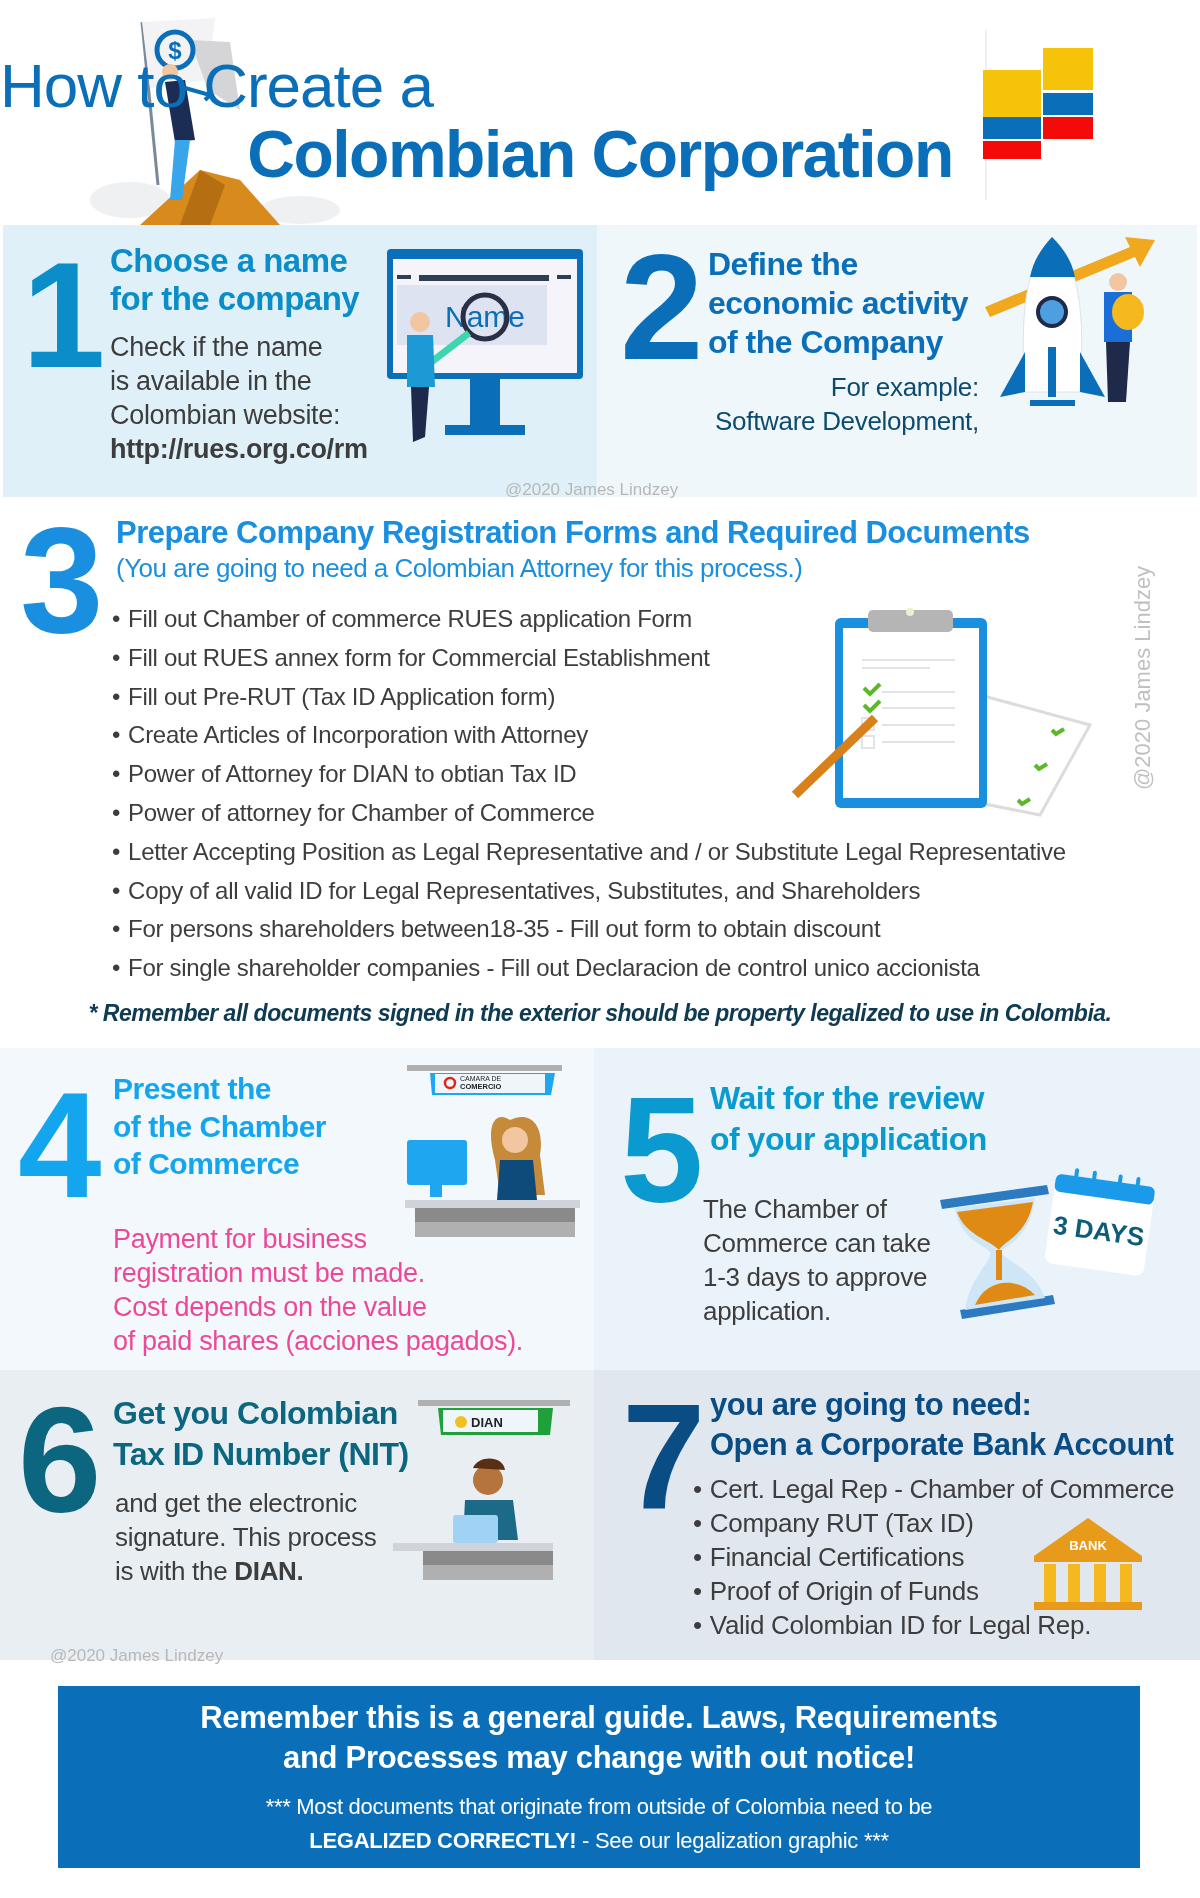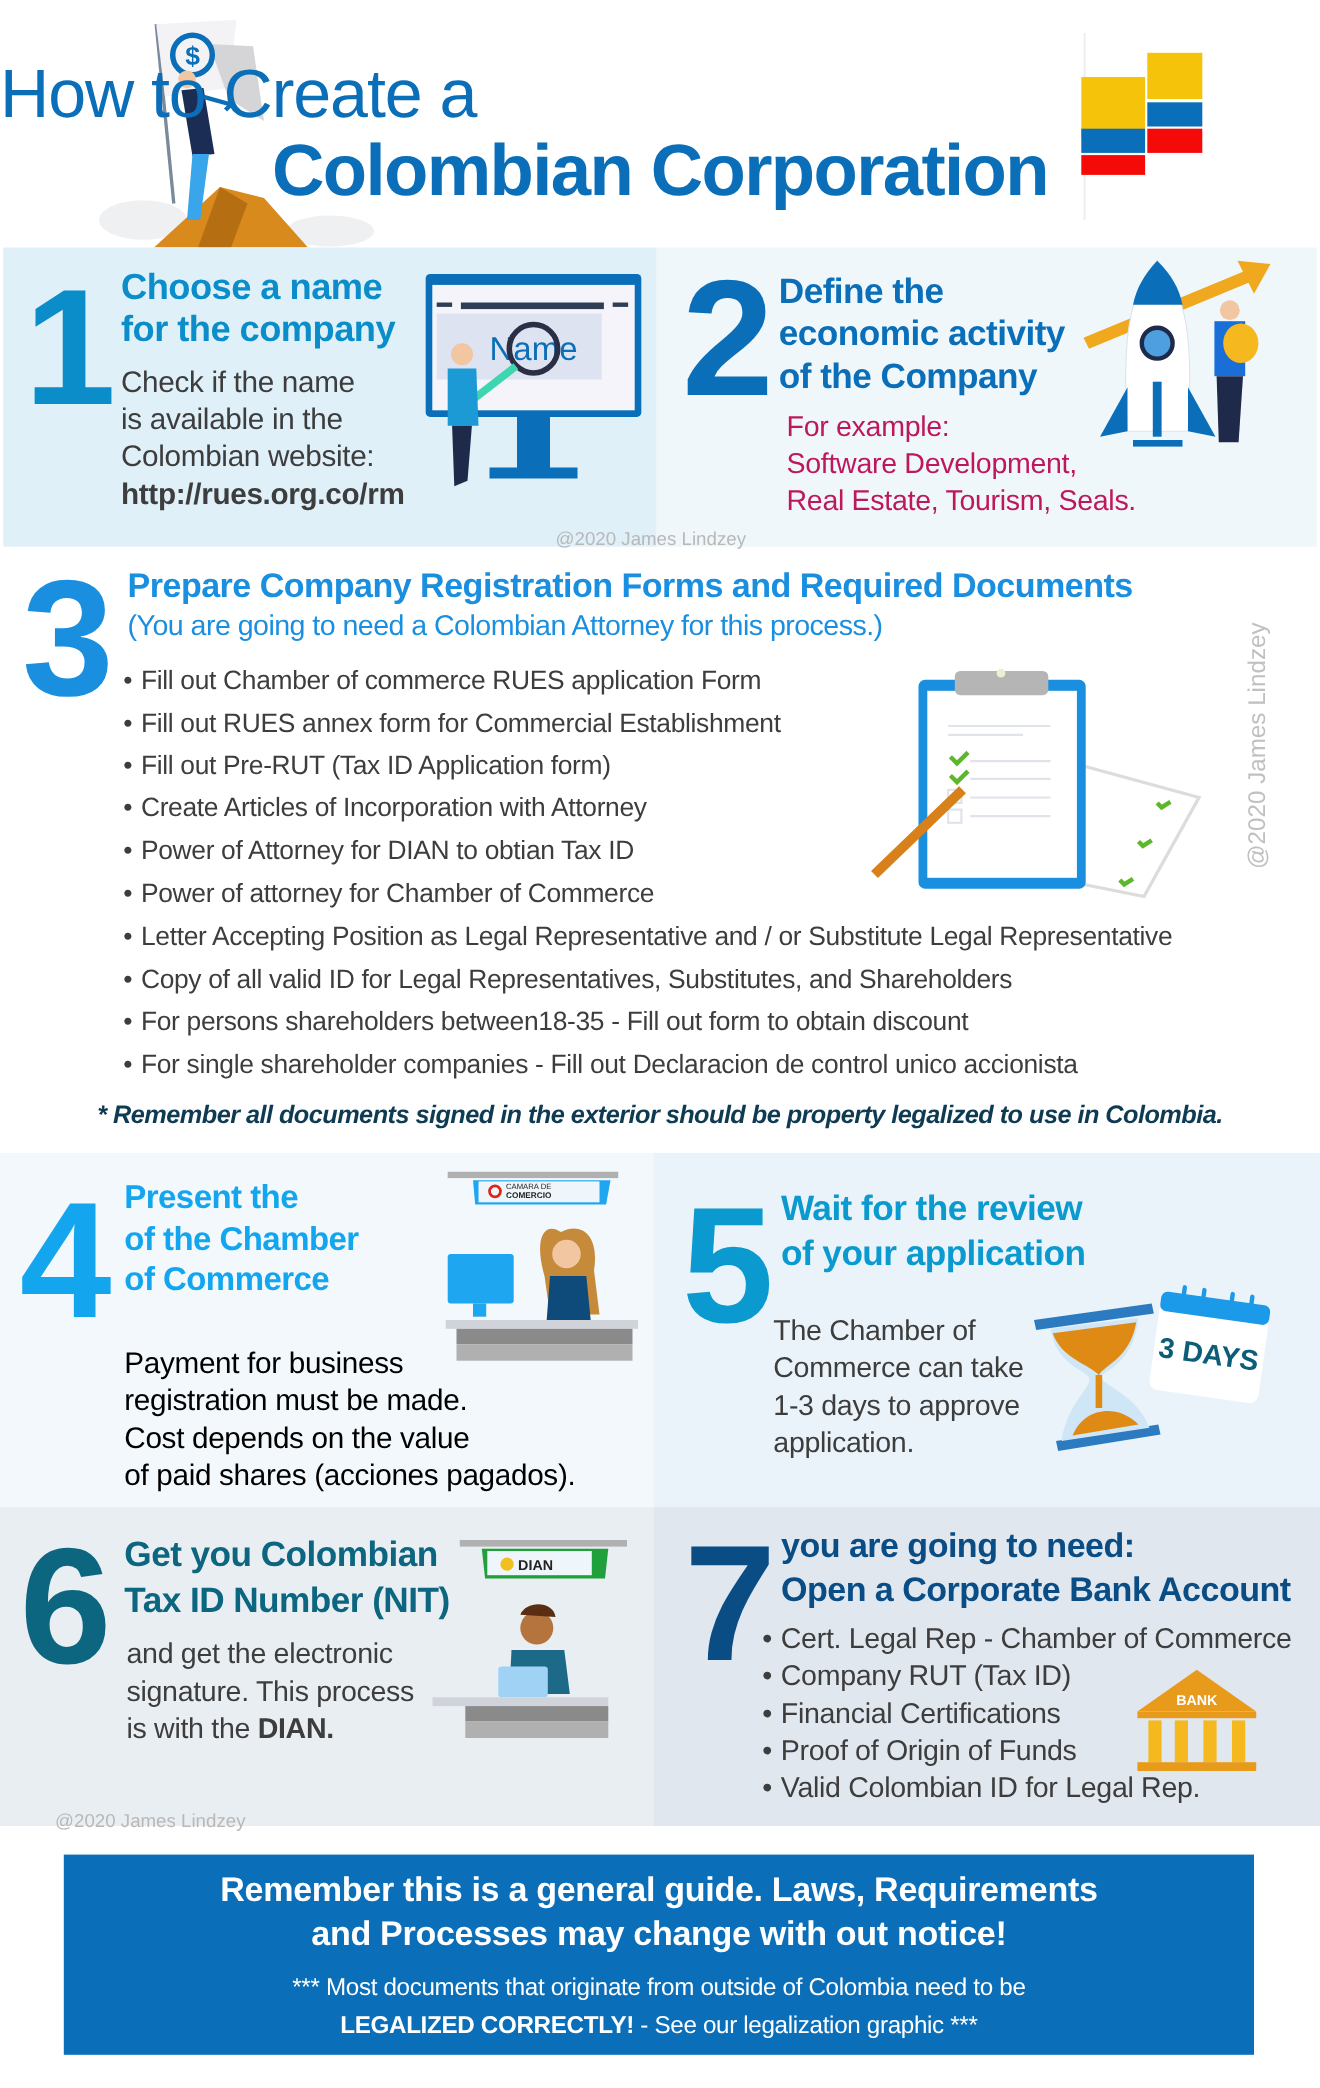--- a/index.html
+++ b/index.html
@@ -19,41 +19,41 @@
   .s2 { left: 597px; top: 225px; width: 600px; height: 272px; background: #f0f7fb; }
   .bignum { font-weight: bold; line-height: 1; }
   .n1 { left: 22px; top: 240px; font-size: 150px; color: #0a8dc8; font-family: "Liberation Sans", sans-serif; }
   .h1t { left: 110px; top: 242px; font-size: 33px; font-weight: bold; color: #0a8dc8; line-height: 38px; letter-spacing: -0.5px; }
   .p1 { left: 110px; top: 330px; font-size: 27px; color: #3d3d3d; line-height: 34px; letter-spacing: -0.3px; }
   .p1 .url { font-weight: bold; }
   .monitor { left: 385px; top: 247px; width: 200px; height: 200px; }
 
   .n2 { left: 620px; top: 232px; font-size: 150px; color: #0a6fb8; }
   .h2t { left: 708px; top: 245px; font-size: 32px; font-weight: bold; color: #0a6fb8; line-height: 39px; letter-spacing: -0.5px; }
-  .p2 { left: 715px; top: 370px; font-size: 26px; color: #be185d; line-height: 34px; letter-spacing: -0.3px; }
+  .p2 { left: 715px; top: 370px; font-size: 26px; color: #0c4a6e; line-height: 34px; letter-spacing: -0.3px; text-align: right; }
   .rocket { left: 980px; top: 232px; width: 180px; height: 190px; }
   .wm1 { left: 505px; top: 480px; font-size: 17px; color: #b8b8b8; }
 
   
   .n3 { left: 20px; top: 505px; font-size: 150px; color: #1a8fe0; }
   .h3t { left: 116px; top: 515px; font-size: 31px; font-weight: bold; color: #1a8fe0; letter-spacing: -0.5px; }
   .h3s { left: 116px; top: 553px; font-size: 26px; color: #1a8fe0; letter-spacing: -0.5px; }
   .list3 { left: 112px; top: 602px; font-size: 24px; color: #3d3d3d; list-style: none; }
   .list3 li { height: 38.8px; line-height: 34px; white-space: nowrap; letter-spacing: -0.3px; }
   .list3 li::before { content: "•"; margin-right: 8px; }
   .clipboard { left: 790px; top: 600px; width: 320px; height: 220px; }
   .wm3 { left: 1130px; top: 790px; font-size: 22px; color: #c0c0c0; transform: rotate(-90deg); transform-origin: left top; white-space: nowrap; }
   .note3 { left: 0; width: 1200px; top: 1000px; text-align: center; font-size: 23px; font-style: italic; font-weight: bold; color: #0e3a52; letter-spacing: -0.5px; }
 
   
   .s4 { left: 0; top: 1048px; width: 594px; height: 322px; background: #f2f8fc; }
   .s5 { left: 594px; top: 1048px; width: 606px; height: 322px; background: #eaf3f9; }
   .n4 { left: 18px; top: 1070px; font-size: 150px; color: #13a6ef; }
   .h4t { left: 113px; top: 1070px; font-size: 30px; font-weight: bold; color: #13a6ef; line-height: 37.5px; letter-spacing: -0.5px; }
-  .p4 { left: 113px; top: 1222px; font-size: 27px; color: #000000; line-height: 34px; letter-spacing: -0.3px; }
+  .p4 { left: 113px; top: 1222px; font-size: 27px; color: #ec4899; line-height: 34px; letter-spacing: -0.3px; }
   .desk4 { left: 405px; top: 1065px; width: 175px; height: 190px; }
 
   .n5 { left: 620px; top: 1075px; font-size: 150px; color: #0a9ad0; }
   .h5t { left: 710px; top: 1078px; font-size: 32px; font-weight: bold; color: #0a9ad0; line-height: 41px; letter-spacing: -0.5px; }
   .p5 { left: 703px; top: 1192px; font-size: 26px; color: #3d3d3d; line-height: 34px; letter-spacing: -0.3px; }
   .hourglass { left: 935px; top: 1180px; width: 130px; height: 150px; }
   .calendar { left: 1040px; top: 1168px; width: 120px; height: 110px; }
 
   
   .s6 { left: 0; top: 1370px; width: 594px; height: 290px; background: #e9eef3; }
@@ -144,21 +144,20 @@
 <div class="abs s2"></div>
 <div class="abs bignum n2">2</div>
 <div class="abs h2t">
   <div>Define the</div>
   <div>economic activity</div>
   <div>of the Company</div>
 </div>
 <div class="abs p2">
   <div>For example:</div>
   <div>Software Development,</div>
-  <div>Real Estate, Tourism, Seals.</div>
 </div>
 <svg class="abs rocket" viewBox="0 0 180 190">
   <path d="M5,75 L150,15 L145,5 L175,8 L160,35 L155,25 L10,85 Z" fill="#f0a81e"></path>
   <path d="M72,5 C100,35 105,80 100,160 L45,160 C40,80 45,35 72,5 Z" fill="#ffffff" stroke="#dde3ea"></path>
   <path d="M72,5 C85,18 92,30 95,45 L50,45 C53,30 60,18 72,5 Z" fill="#0a6fb8"></path>
   <circle cx="72" cy="80" r="14" fill="#4d9fe0" stroke="#1f2a4a" stroke-width="4"></circle>
   <path d="M45,120 L20,165 L45,160 Z" fill="#0a6fb8"></path>
   <path d="M100,120 L125,165 L100,160 Z" fill="#0a6fb8"></path>
   <rect x="68" y="115" width="8" height="50" fill="#0a6fb8"></rect>
   <rect x="50" y="168" width="45" height="6" fill="#0a6fb8"></rect>

